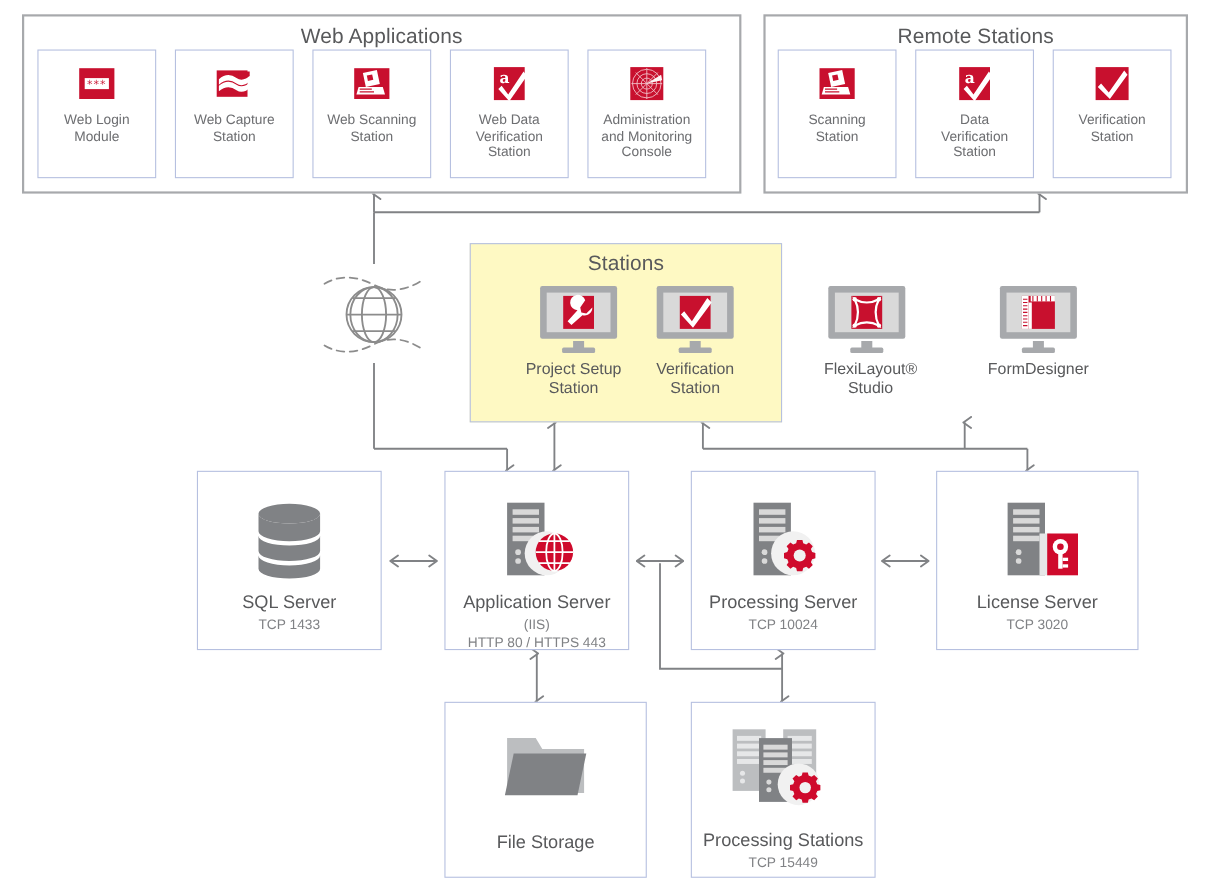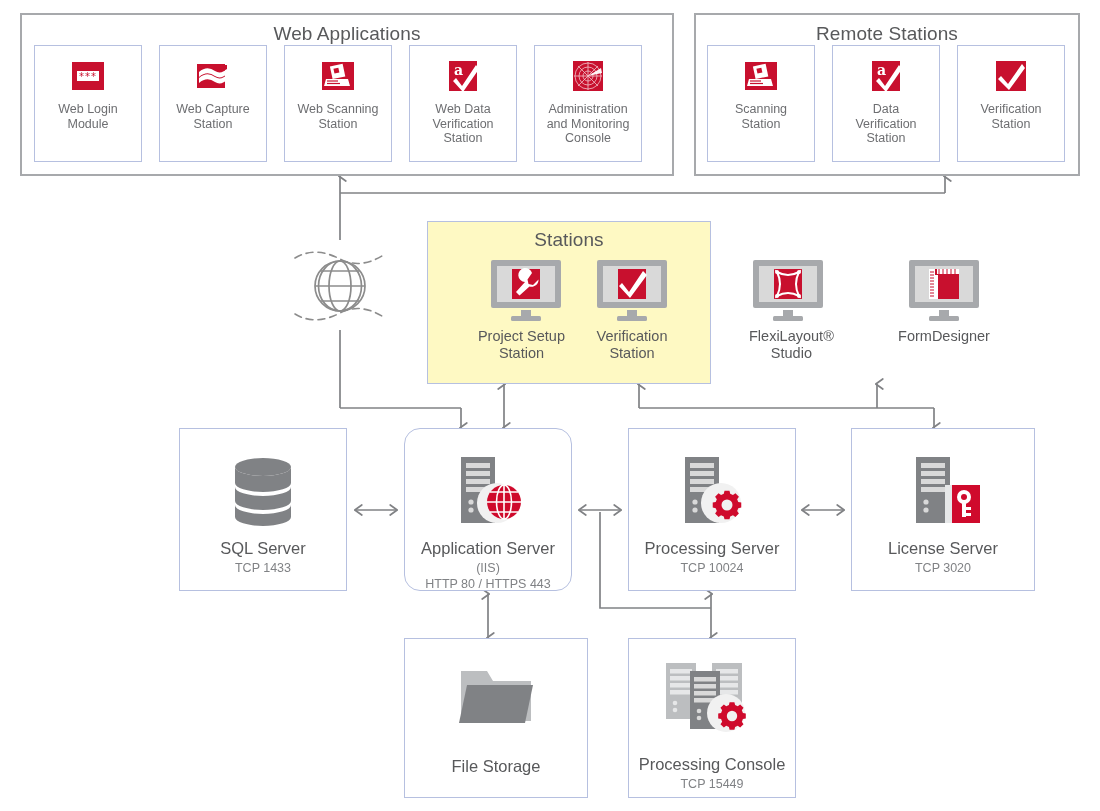--- a/index.html
+++ b/index.html
@@ -323,21 +323,21 @@
         <ellipse cx="36" cy="12" rx="28" ry="9" fill="#808285"></ellipse>
         <path d="M8 12 L8 28 a28 9 0 0 0 56 0 L64 12 a28 9 0 0 1 -56 0 Z" fill="#808285"></path>
         <path d="M8 32 L8 46 a28 9 0 0 0 56 0 L64 32 a28 9 0 0 1 -56 0 Z" fill="#808285"></path>
         <path d="M8 50 L8 62 a28 9 0 0 0 56 0 L64 50 a28 9 0 0 1 -56 0 Z" fill="#808285"></path>
       </svg>
     </span>
     <span class="ntitle">SQL Server</span>
     <span class="nsub">TCP 1433</span>
   </div>
 
-  <div class="node" style="left:404px;top:428px;width:168px;height:163px;border-radius:16px;">
+  <div class="node" style="left:404px;top:428px;width:168px;height:163px;">
     <span class="nico">
       <svg class="icon-svg" width="82" height="74" viewBox="0 0 82 74">
         <rect x="14" y="2" width="34" height="66" fill="#808285"></rect>
         <g fill="#d9d9d9">
           <rect x="19" y="8" width="24" height="5"></rect>
             <rect x="19" y="16" width="24" height="5"></rect>
           <rect x="19" y="24" width="24" height="5"></rect>
             <rect x="19" y="32" width="24" height="5"></rect>
         </g>
         <circle cx="24" cy="47" r="2.6" fill="#d9d9d9"></circle>
@@ -446,17 +446,17 @@
         </g>
         <circle cx="39" cy="50" r="2.3" fill="#d9d9d9"></circle>
         <circle cx="39" cy="57" r="2.3" fill="#d9d9d9"></circle>
         <circle cx="66" cy="52" r="19" fill="#f1f1f1"></circle>
         <g fill="#cf0a2c" transform="translate(72,52)">
           <path d="M-4 -18 L4 -18 L5.2 -13.2 L9.6 -11.4 L13.6 -14.2 L19.2 -8.6 L16.4 -4.6 L18.2 -0.2 L23 1 L23 9 L18.2 10.2 L16.4 14.6 L19.2 18.6 L13.6 24.2 L9.6 21.4 L5.2 23.2 L4 28 L-4 28 L-5.2 23.2 L-9.6 21.4 L-13.6 24.2 L-19.2 18.6 L-16.4 14.6 L-18.2 10.2 L-23 9 L-23 1 L-18.2 -0.2 L-16.4 -4.6 L-19.2 -8.6 L-13.6 -14.2 L-9.6 -11.4 L-5.2 -13.2 Z" transform="scale(0.6)"></path>
           <circle cx="0" cy="3" r="5.2" fill="#f1f1f1"></circle>
         </g>
       </svg>
     </span>
-    <span class="ntitle" style="margin-top:14px;">Processing Console</span>
+    <span class="ntitle" style="margin-top:14px;">Processing Stations</span>
     <span class="nsub">TCP 15449</span>
   </div>
 
 </div>
 
 </body></html>

